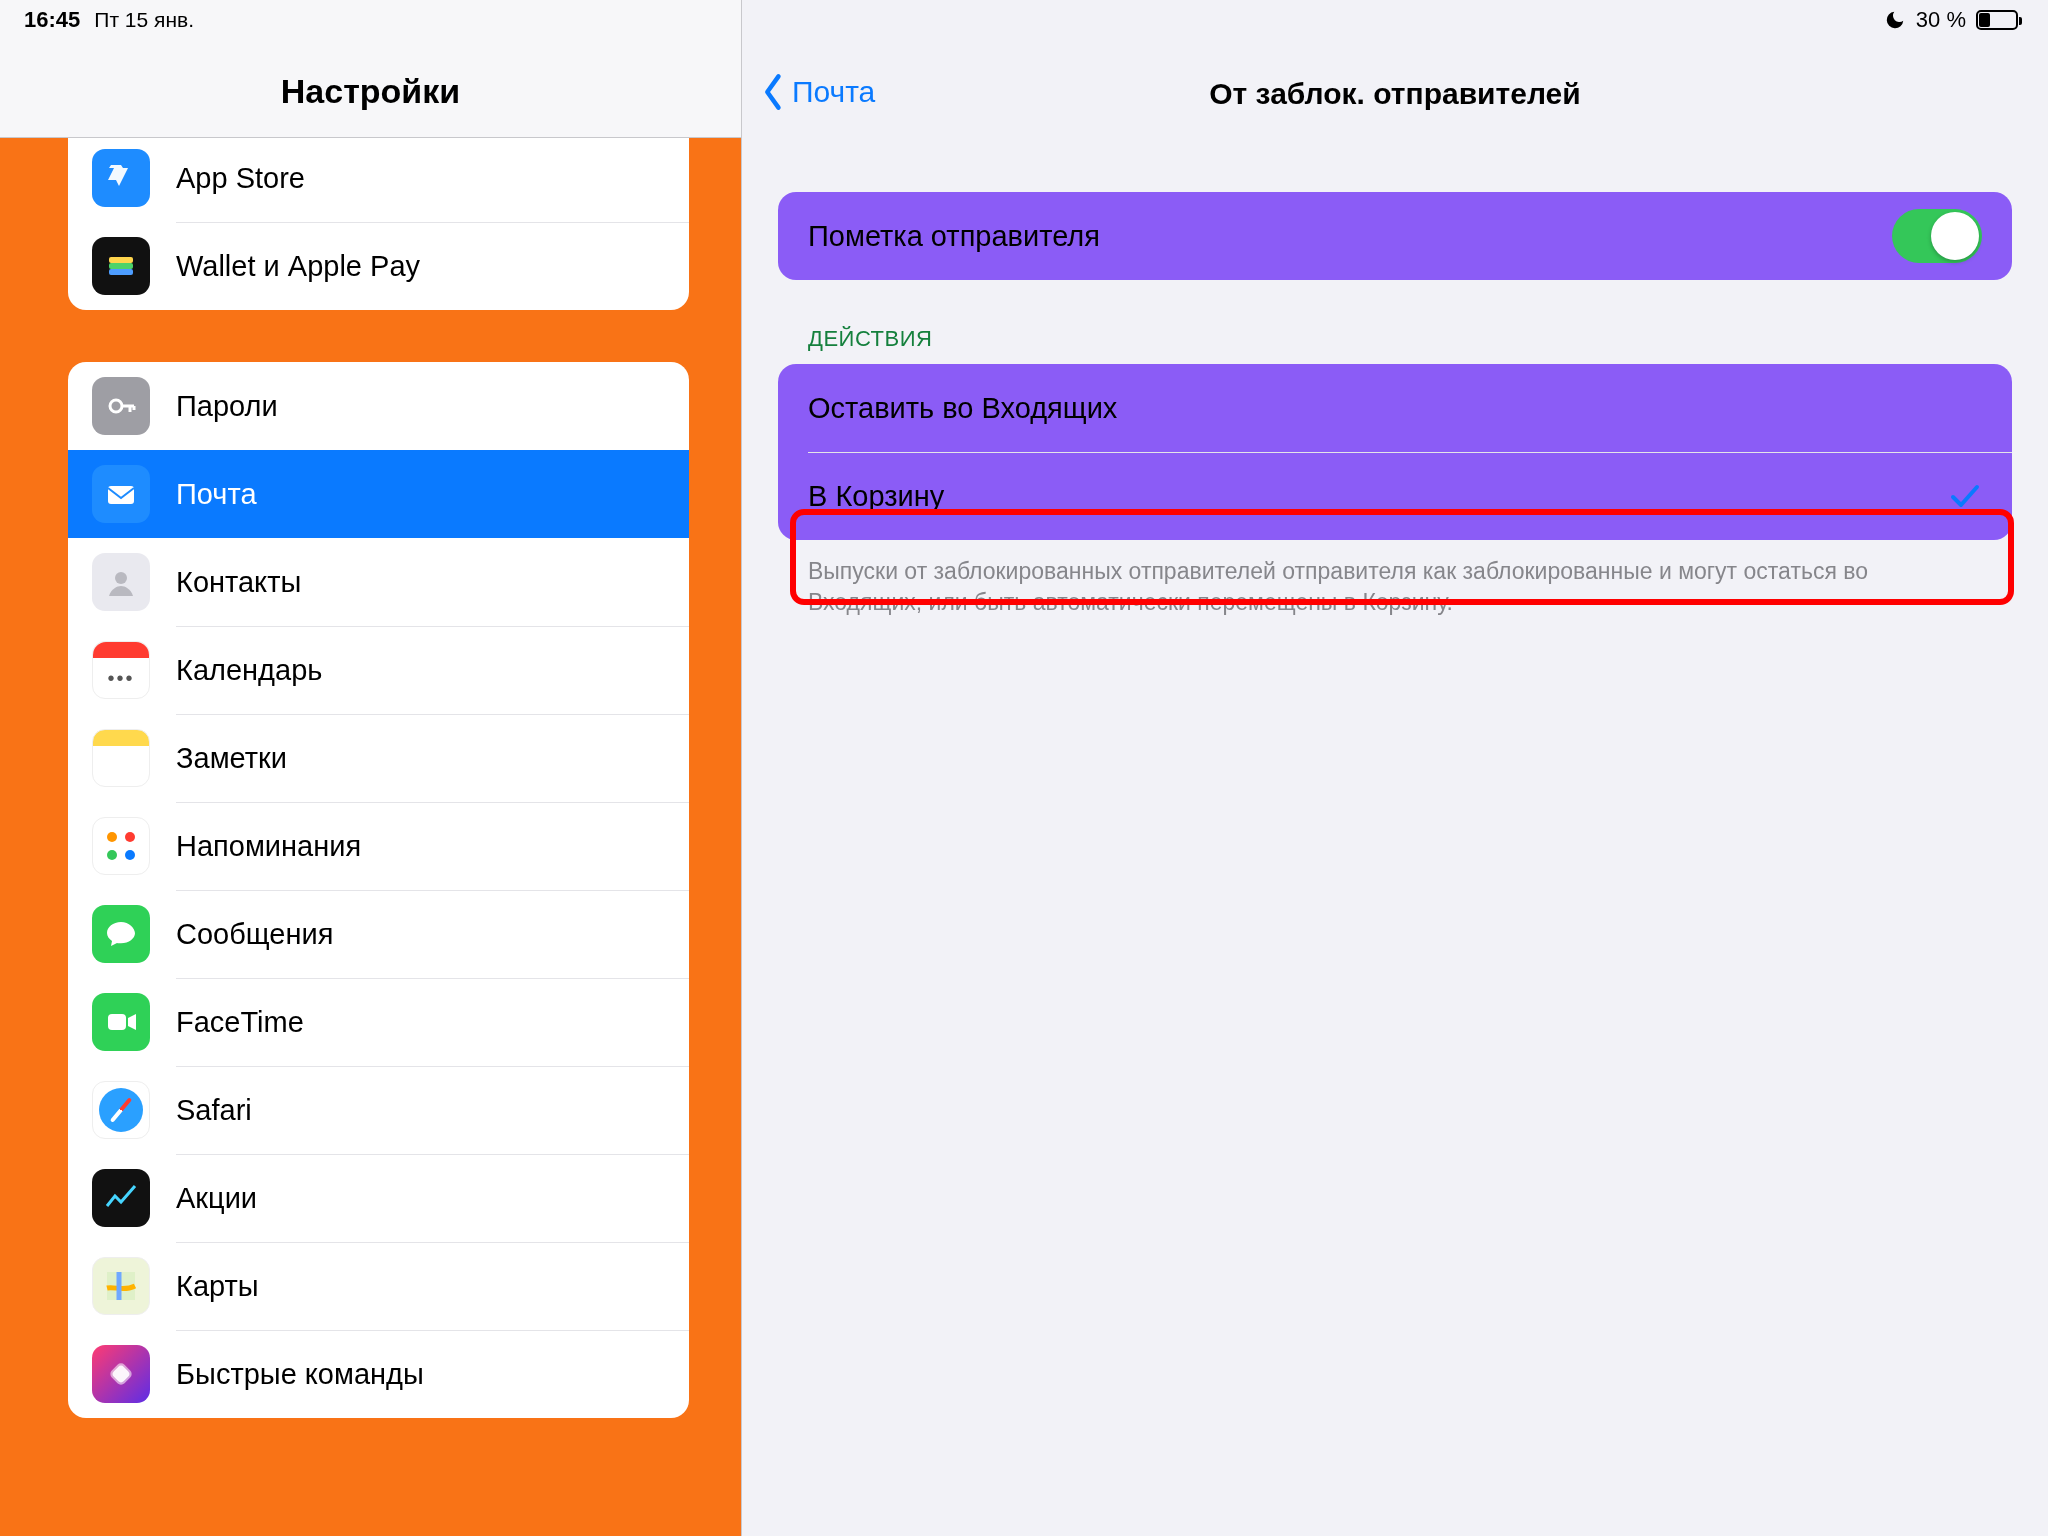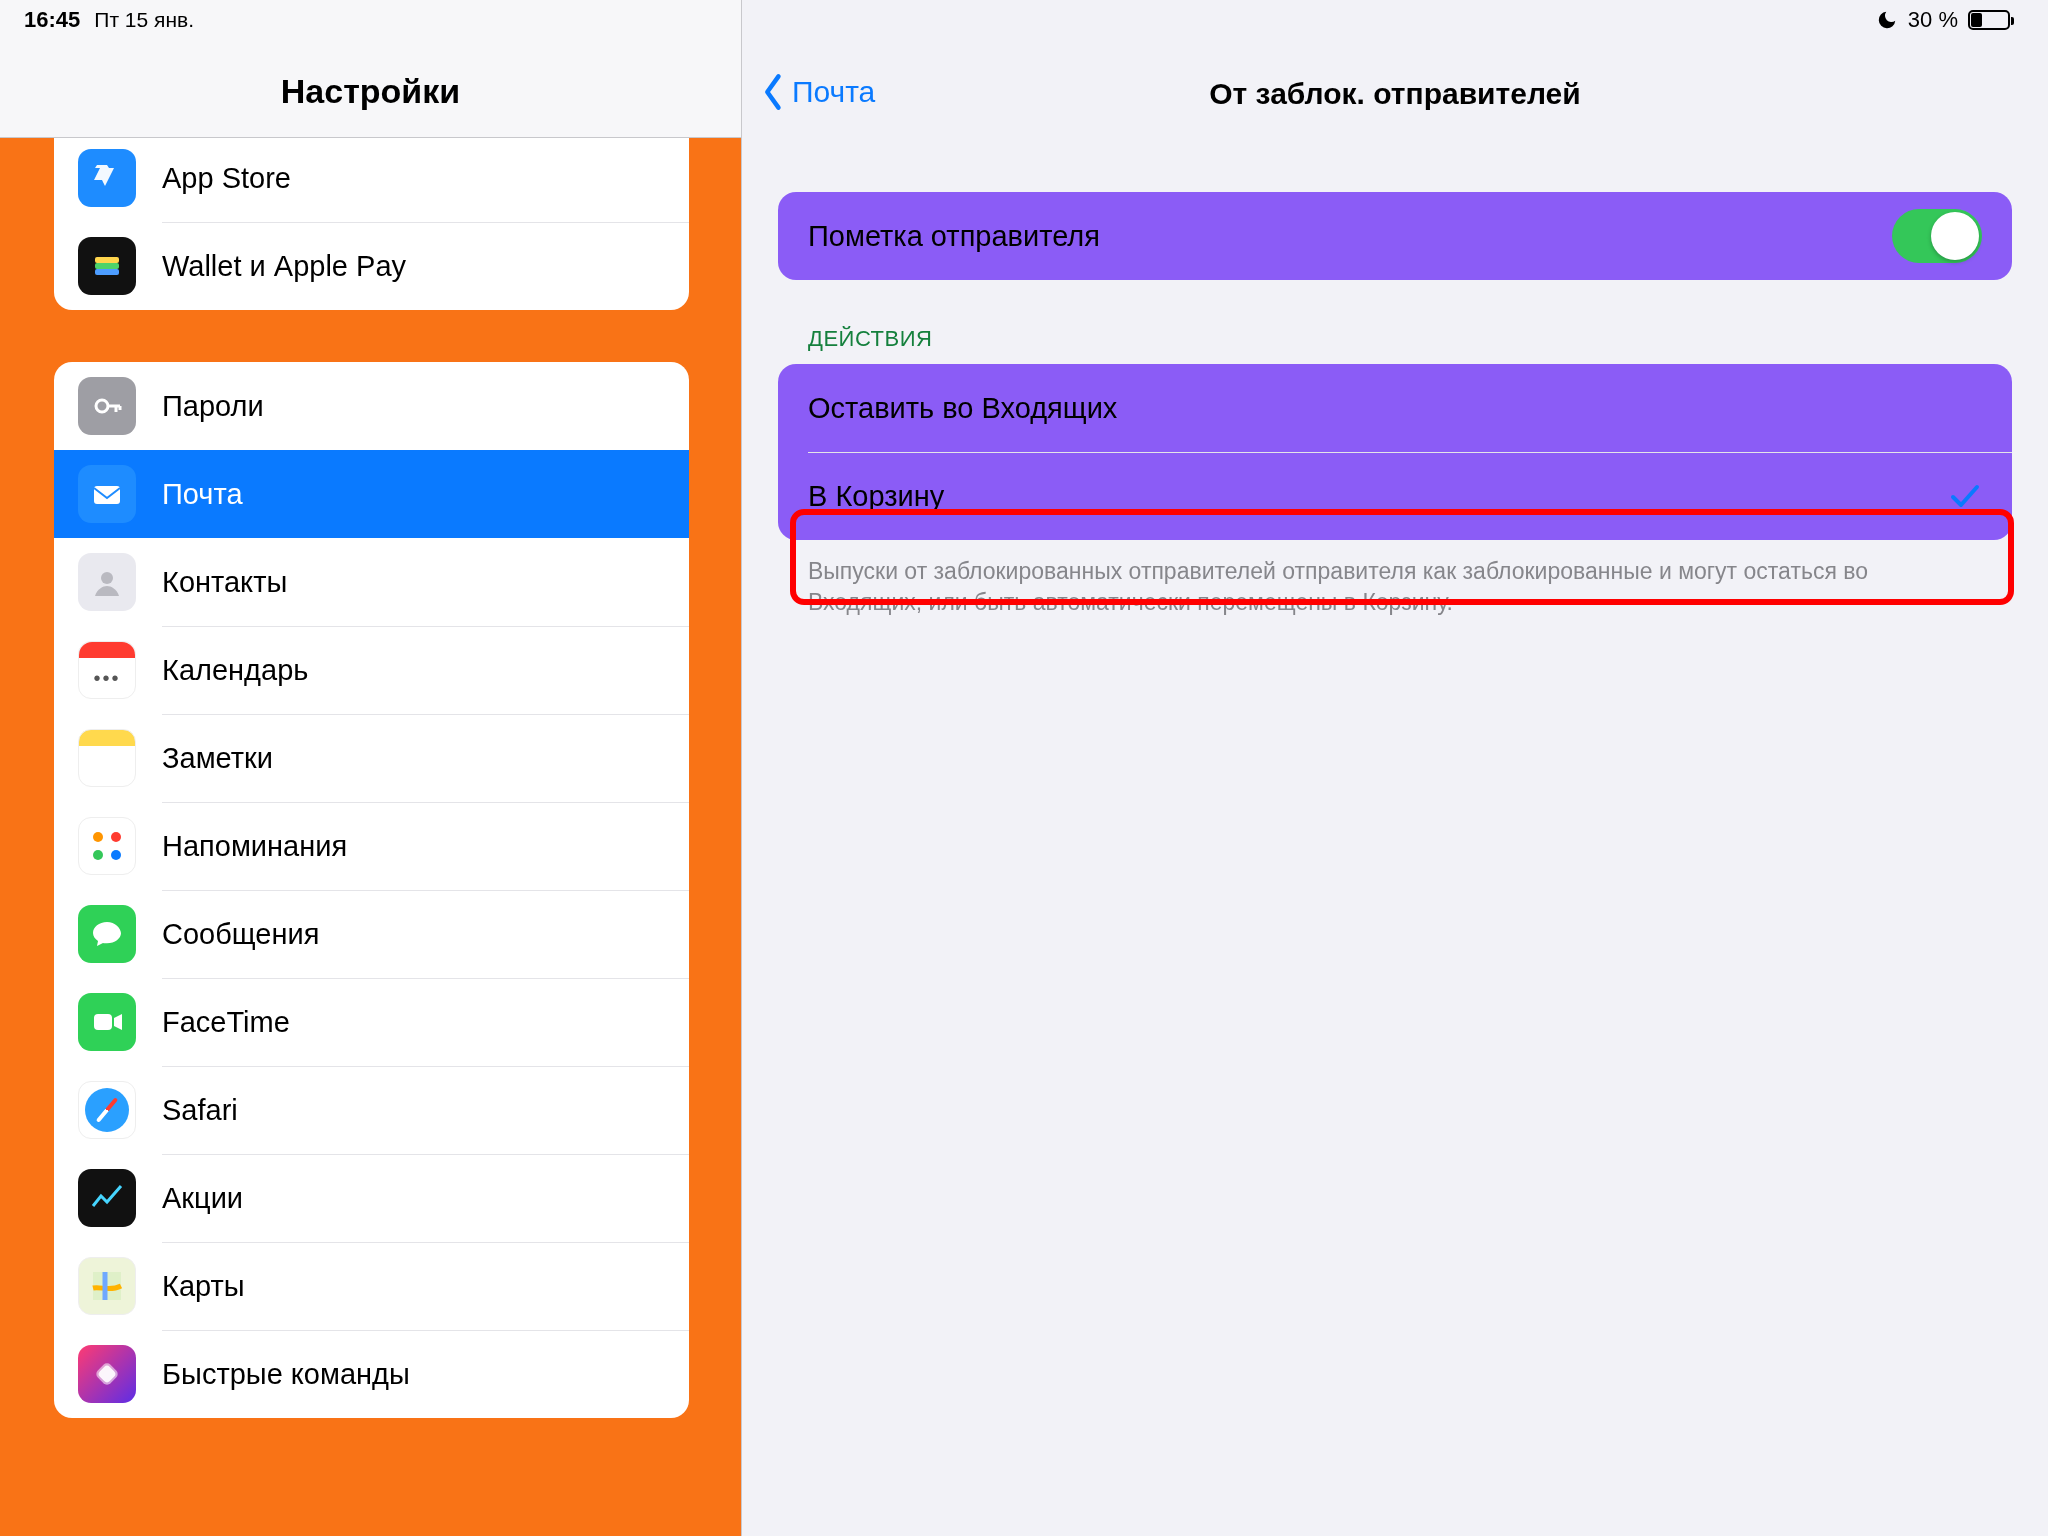--- a/index.html
+++ b/index.html
@@ -11,21 +11,21 @@
     width: 2048px;
     height: 1536px;
     overflow: hidden;
     position: relative;
     -webkit-font-smoothing: antialiased;
   }
 
   
   .status-bar {
     position: absolute;
-    top: 0; left: 0; right: 14px;
+    top: 0; left: 0; right: 6px;
     height: 40px;
     display: flex;
     align-items: center;
     padding: 0 24px;
     font-size: 22px;
     font-weight: 600;
     color: #000;
     z-index: 10;
   }
   .status-left { display: flex; align-items: baseline; gap: 14px; }
@@ -77,21 +77,21 @@
     display: flex;
     align-items: flex-end;
     justify-content: center;
     padding-bottom: 26px;
     background: #f7f7f9;
     border-bottom: 1px solid #c8c8cc;
   }
   .sidebar-title { font-size: 34px; font-weight: 700; }
 
   
-  .sidebar-scroll { flex: 1; overflow: hidden; padding: 0 0 0 2px; }
+  .sidebar-scroll { flex: 1; overflow: hidden; padding: 0 0 0 16px; }
   .group {
     background: #fff;
     margin: 0 52px 52px 52px;
     border-radius: 18px;
     overflow: hidden;
   }
   .group.first { margin-top: 0; border-top-left-radius: 0; border-top-right-radius: 0; border-radius: 0 0 18px 18px; }
   .sidebar-scroll .group.first { margin-top: -4px; }
   .row {
     display: flex;

